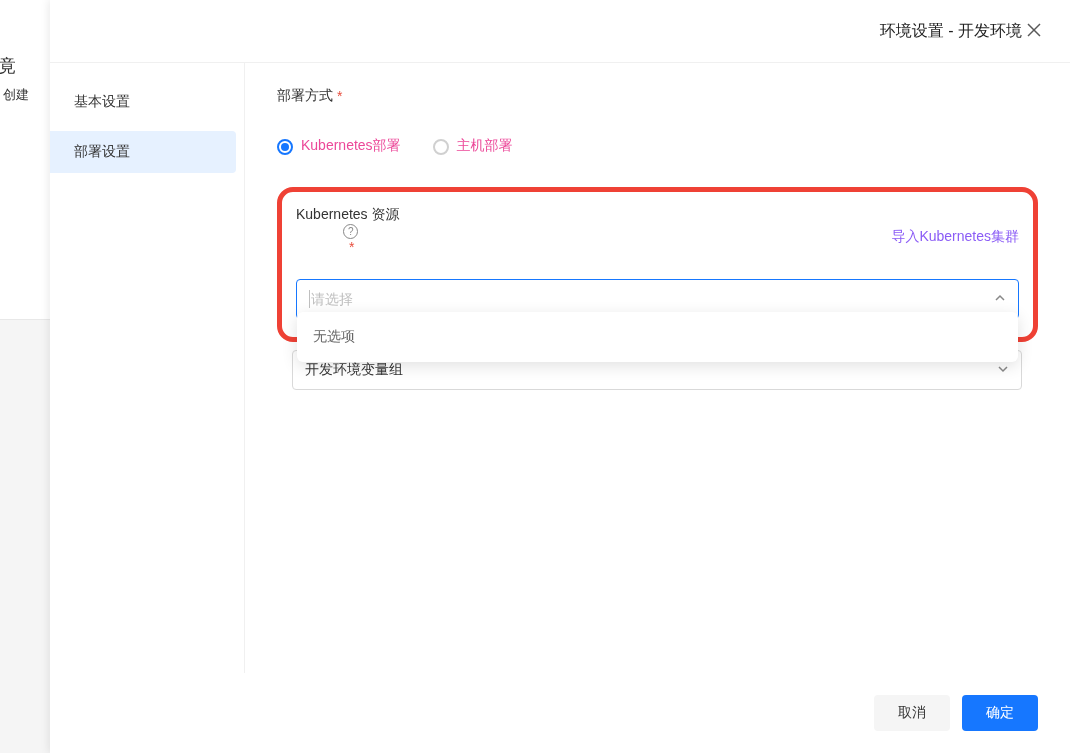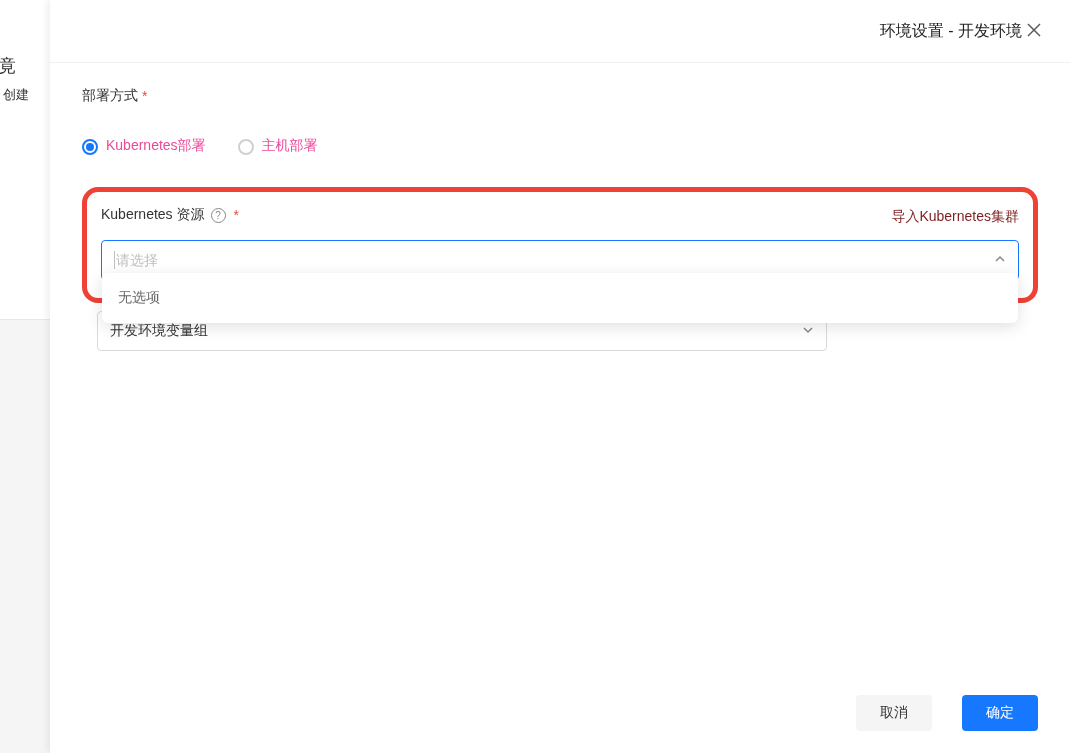--- a/index.html
+++ b/index.html
@@ -159,21 +159,21 @@
       width: 15px;
       height: 15px;
       border: 1px solid #888;
       border-radius: 50%;
       font-size: 10px;
       color: #888;
       margin-left: 6px;
       cursor: pointer;
     }
     .import-link {
-      color: #7f1d1d;
+      color: #8b5cf6;
       font-size: 14px;
       cursor: pointer;
       font-weight: 500;
       text-decoration: none;
     }
     .select-box {
       width: 100%;
       height: 40px;
       border: 1px solid #1677ff;
       border-radius: 4px;
@@ -229,21 +229,21 @@
     .select-value {
       color: #333;
       font-size: 14px;
     }
     .modal-footer {
       height: 80px;
       display: flex;
       align-items: center;
       justify-content: flex-end;
       padding: 0 32px;
-      gap: 30px;
+      gap: 12px;
     }
     .btn {
       padding: 9px 24px;
       border-radius: 4px;
       font-size: 14px;
       cursor: pointer;
       border: none;
     }
     .btn-cancel {
       background: #f5f5f5;
@@ -267,41 +267,45 @@
     <div class="modal-title">环境设置 - 开发环境</div>
     <button class="close-btn">
       <svg width="16" height="16" viewBox="0 0 16 16" fill="none" stroke="currentColor" stroke-width="1.5">
         <line x1="2" y1="2" x2="14" y2="14"></line>
         <line x1="14" y1="2" x2="2" y2="14"></line>
       </svg>
     </button>
   </div>
 
   <div class="modal-body">
+    <div class="sidebar">
+      <div class="sidebar-item">基本设置</div>
+      <div class="sidebar-item active">部署设置</div>
+    </div>
 
     <div class="content">
       <div class="form-label">
         <span>部署方式</span>
         <span class="required">*</span>
       </div>
 
       <div class="radio-group">
         <label class="radio-option">
           <span class="radio-circle checked"></span>
           <span>Kubernetes部署</span>
         </label>
         <label class="radio-option">
           <span class="radio-circle"></span>
           <span>主机部署</span>
         </label>
       </div>
 
       <div class="highlight-box">
         <div class="label-row">
-          <div class="form-label" style="margin-bottom:4px;">
+          <div class="form-label" style="margin-bottom:12px;flex-direction:column;">
             <span>Kubernetes 资源</span>
             <span class="help-icon">?</span>
             <span class="required" style="margin-left:8px;">*</span>
           </div>
           <a class="import-link">导入Kubernetes集群</a>
         </div>
 
         <div class="select-box">
           <span class="select-placeholder">请选择</span>
           <span class="chevron">

